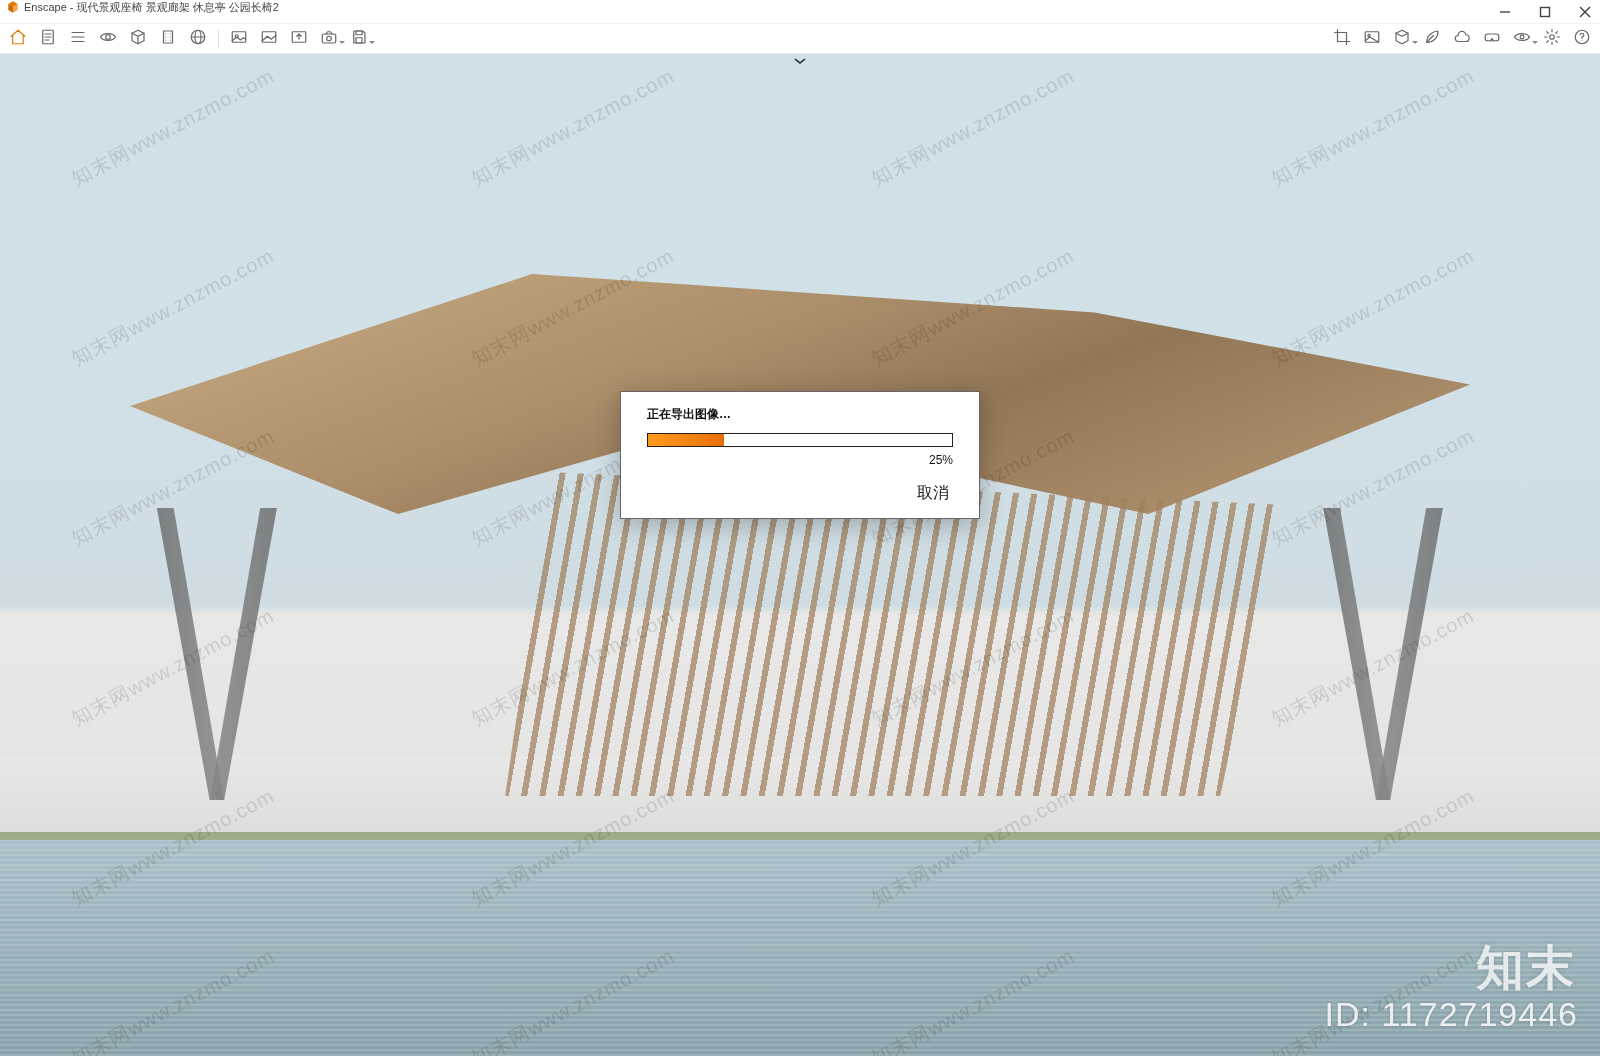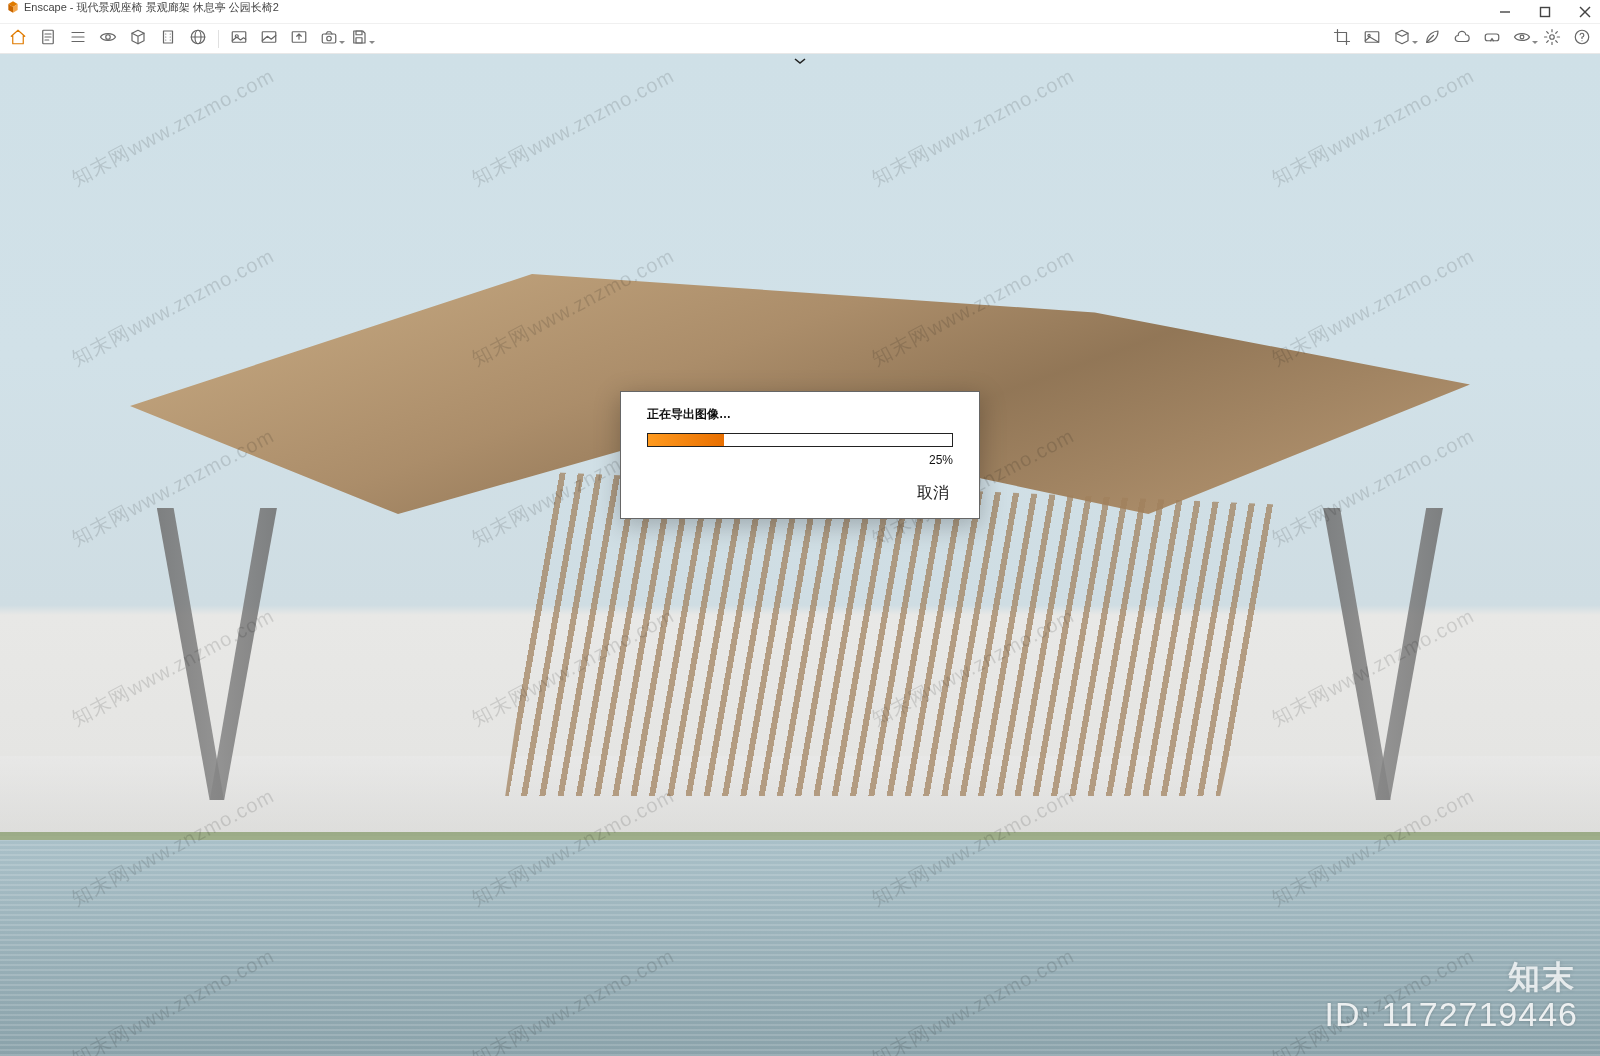--- a/index.html
+++ b/index.html
@@ -85,21 +85,21 @@
 
   
   .wm-repeat {
     position: absolute; inset: 0; pointer-events: none; opacity: 0.12;
     color: #000; font-size: 20px; font-weight: 500; letter-spacing: 1px;
   }
   .wm-repeat span {
     position: absolute; transform: rotate(-28deg); white-space: nowrap;
   }
   .wm-brand {
-    position: absolute; right: 24px; bottom: 56px; font-size: 32px; font-weight: 600;
+    position: absolute; right: 24px; bottom: 56px; font-size: 48px; font-weight: 600;
     color: rgba(255,255,255,0.78); letter-spacing: 2px; pointer-events: none;
     text-shadow: 0 0 4px rgba(0,0,0,0.15);
   }
   .wm-id {
     position: absolute; right: 22px; bottom: 22px; font-size: 34px; font-weight: 500;
     color: rgba(255,255,255,0.85); letter-spacing: 1px; pointer-events: none;
     text-shadow: 0 0 3px rgba(0,0,0,0.2);
   }
 
   

